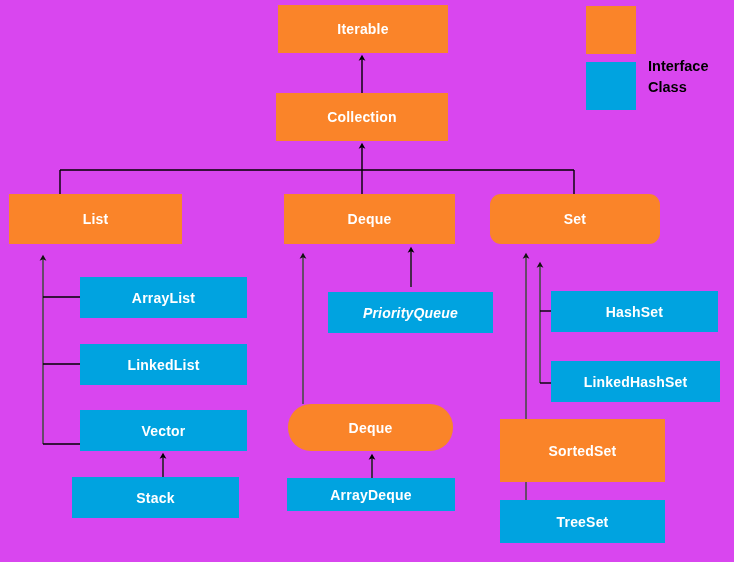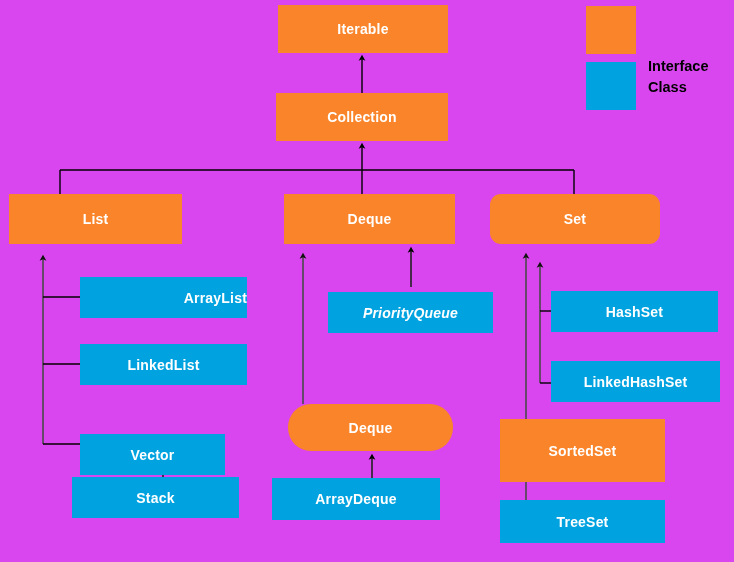--- a/index.html
+++ b/index.html
@@ -133,39 +133,39 @@
       </div>
       <div class="node interface" style="left: 9px; top: 194px; width: 173px; height: 50px;">
         <span>List</span>
       </div>
       <div class="node interface" style="left: 284px; top: 194px; width: 171px; height: 50px;">
         <span>Deque</span>
       </div>
       <div class="node interface" style="left: 490px; top: 194px; width: 170px; height: 50px; border-radius: 11px;">
         <span>Set</span>
       </div>
-      <div class="node klass" style="left: 80px; top: 277px; width: 167px; height: 41px; justify-content: flex-end;">
+      <div class="node klass" style="left: 80px; top: 277px; width: 167px; height: 41px;">
         <span>ArrayList</span>
       </div>
       <div class="node klass" style="left: 80px; top: 344px; width: 167px; height: 41px;">
         <span>LinkedList</span>
       </div>
-      <div class="node klass" style="left: 80px; top: 434px; width: 145px; height: 41px;">
+      <div class="node klass" style="left: 80px; top: 410px; width: 167px; height: 41px;">
         <span>Vector</span>
       </div>
       <div class="node klass" style="left: 72px; top: 477px; width: 167px; height: 41px;">
         <span>Stack</span>
       </div>
       <div class="node klass" style="left: 328px; top: 292px; width: 165px; height: 41px; font-style: italic;">
         <span>PriorityQueue</span>
       </div>
       <div class="node interface" style="left: 288px; top: 404px; width: 165px; height: 47px; border-radius: 23px;">
         <span>Deque</span>
       </div>
-      <div class="node klass" style="left: 272px; top: 478px; width: 168px; height: 42px;">
+      <div class="node klass" style="left: 287px; top: 478px; width: 168px; height: 33px;">
         <span>ArrayDeque</span>
       </div>
       <div class="node klass" style="left: 551px; top: 291px; width: 167px; height: 41px;">
         <span>HashSet</span>
       </div>
       <div class="node klass" style="left: 551px; top: 361px; width: 169px; height: 41px;">
         <span>LinkedHashSet</span>
       </div>
       <div class="node interface" style="left: 500px; top: 419px; width: 165px; height: 63px;">
         <span>SortedSet</span>

